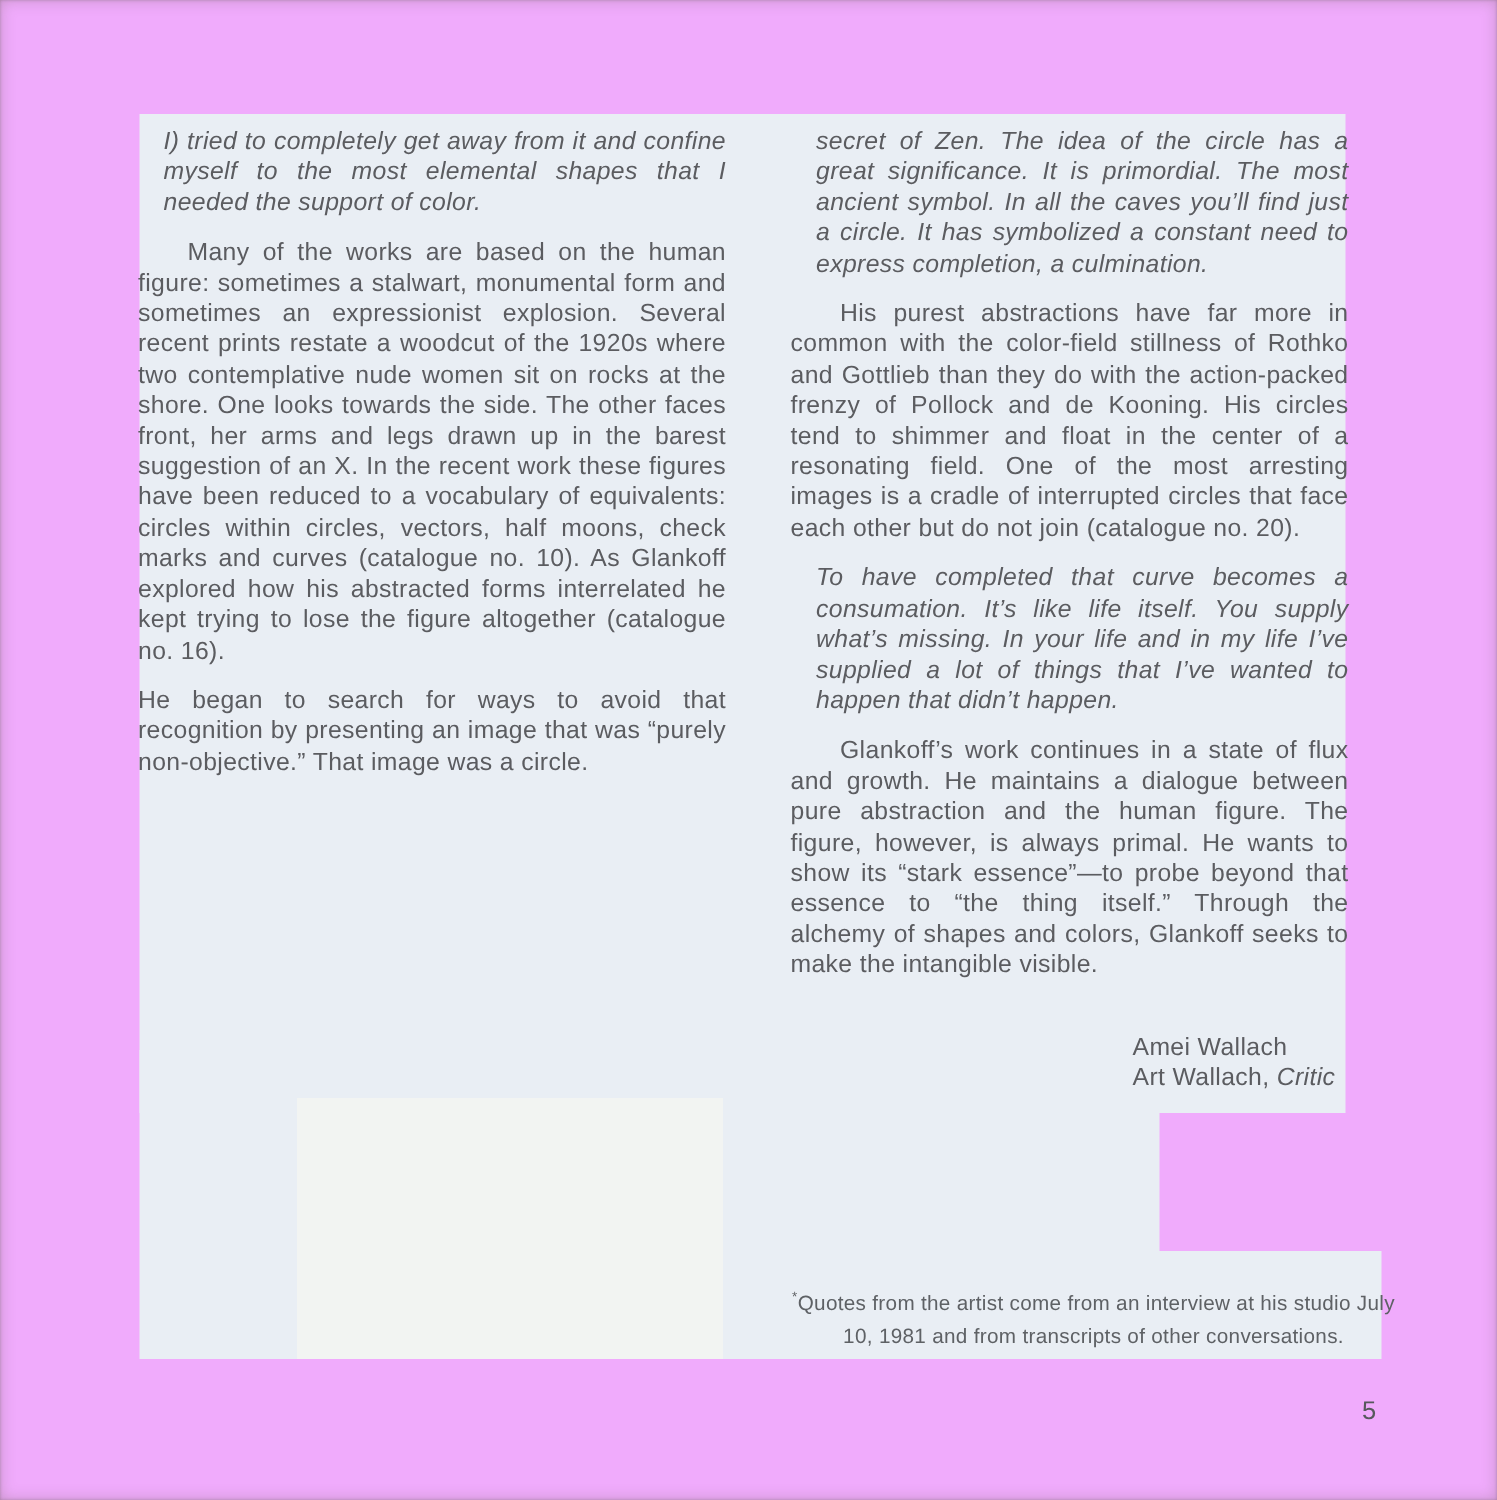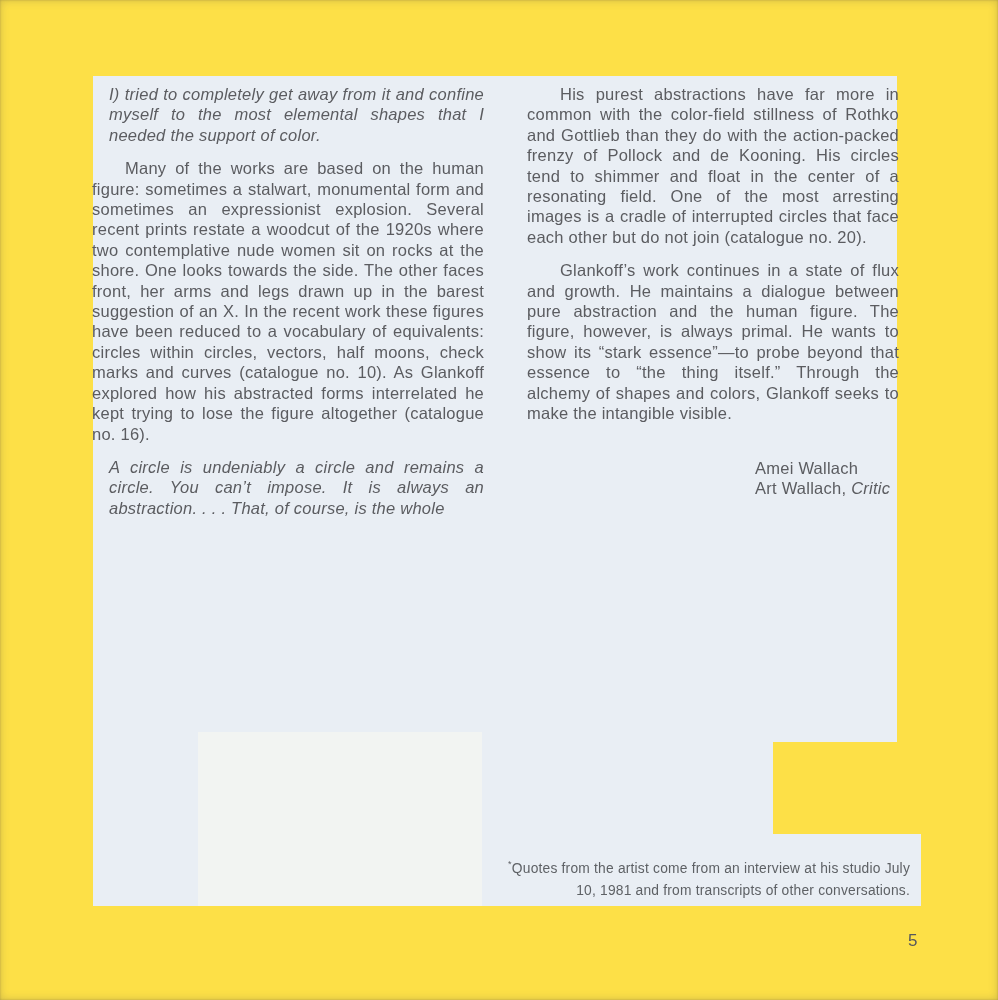--- a/index.html
+++ b/index.html
@@ -4,21 +4,21 @@
 <style>
   html, body {
     margin: 0;
     padding: 0;
     background: #d8d5cd;
   }
   .page {
     position: relative;
     width: 998px;
     height: 1000px;
-    background: #fde047;
+    background: #f0abfc;
     overflow: hidden;
     font-family: "Liberation Sans", sans-serif;
   }
   
   .page::after {
     content: "";
     position: absolute;
     inset: 0;
     box-shadow: inset 0 0 10px rgba(90, 85, 70, 0.28), inset 0 0 2px rgba(80, 75, 60, 0.35);
     pointer-events: none;
@@ -52,28 +52,28 @@
 
   .attribution {
     margin-top: 34px;
     margin-left: 228px;
     text-align: left;
     line-height: 20.4px;
   }
 
   .footnote {
     position: absolute;
-    left: 508px;
+    left: 528px;
     top: 858px;
     width: 402px;
     font-size: 13.8px;
     line-height: 21.5px;
     color: #5e6165;
     letter-spacing: 0.015em;
-    text-align: right;
+    text-align: center;
   }
   .footnote sup {
     font-size: 9px;
     vertical-align: super;
     line-height: 0;
   }
 
   .page-number {
     position: absolute;
     left: 908px;
@@ -89,25 +89,27 @@
 <div class="page">
 
   <div class="tint tint-main"></div>
   <div class="tint tint-lower"></div>
   <div class="tint tint-foot"></div>
   <div class="tint tint-bright"></div>
 
   <div class="col col-left">
     <p class="quote">I) tried to completely get away from it and confine myself to the most elemental shapes that I needed the support of color.</p>
     <p class="indent">Many of the works are based on the human figure: sometimes a stalwart, monumental form and sometimes an expressionist explosion. Several recent prints restate a woodcut of the 1920s where two contemplative nude women sit on rocks at the shore. One looks towards the side. The other faces front, her arms and legs drawn up in the barest suggestion of an X. In the recent work these figures have been reduced to a vocabulary of equivalents: circles within circles, vectors, half moons, check marks and curves (catalogue no. 10). As Glankoff explored how his abstracted forms interrelated he kept trying to lose the figure altogether (catalogue no. 16).</p>
-    <p class="quote">A circle is undeniably a circle and remains a circle. You can’t impose. It is always an abstraction. . . . That, of course, is the whole</p>
+    <p>He began to search for ways to avoid that recognition by presenting an image that was “purely non-objective.” That image was a circle.</p>
   </div>
 
   <div class="col col-right">
+    <p class="quote">secret of Zen. The idea of the circle has a great significance. It is primordial. The most ancient symbol. In all the caves you’ll find just a circle. It has symbolized a constant need to express completion, a culmination.</p>
     <p class="indent">His purest abstractions have far more in common with the color-field stillness of Rothko and Gottlieb than they do with the action-packed frenzy of Pollock and de Kooning. His circles tend to shimmer and float in the center of a resonating field. One of the most arresting images is a cradle of interrupted circles that face each other but do not join (catalogue no. 20).</p>
+    <p class="quote">To have completed that curve becomes a consumation. It’s like life itself. You supply what’s missing. In your life and in my life I’ve supplied a lot of things that I’ve wanted to happen that didn’t happen.</p>
     <p class="indent">Glankoff’s work continues in a state of flux and growth. He maintains a dialogue between pure abstraction and the human figure. The figure, however, is always primal. He wants to show its “stark essence”—to probe beyond that essence to “the thing itself.” Through the alchemy of shapes and colors, Glankoff seeks to make the intangible visible.</p>
 
     <div class="attribution">
       <div>Amei Wallach</div>
       <div><span>Art Wallach, </span><i>Critic</i></div>
     </div>
   </div>
 
   <div class="footnote"><sup>*</sup><span>Quotes from the artist come from an interview at his studio July 10, 1981 and from transcripts of other conversations.</span></div>
 

